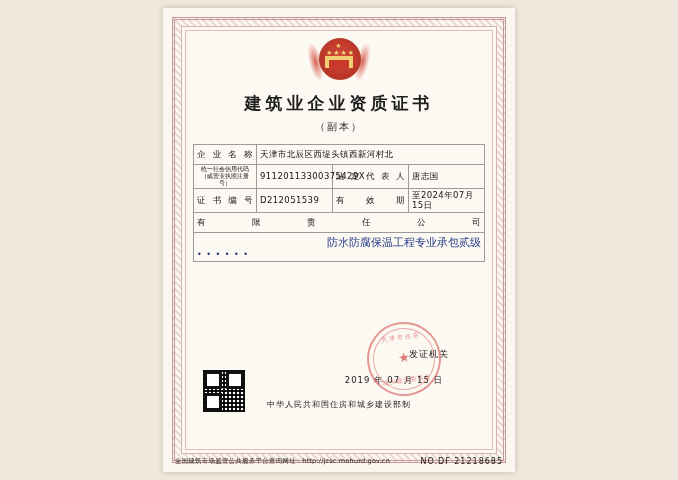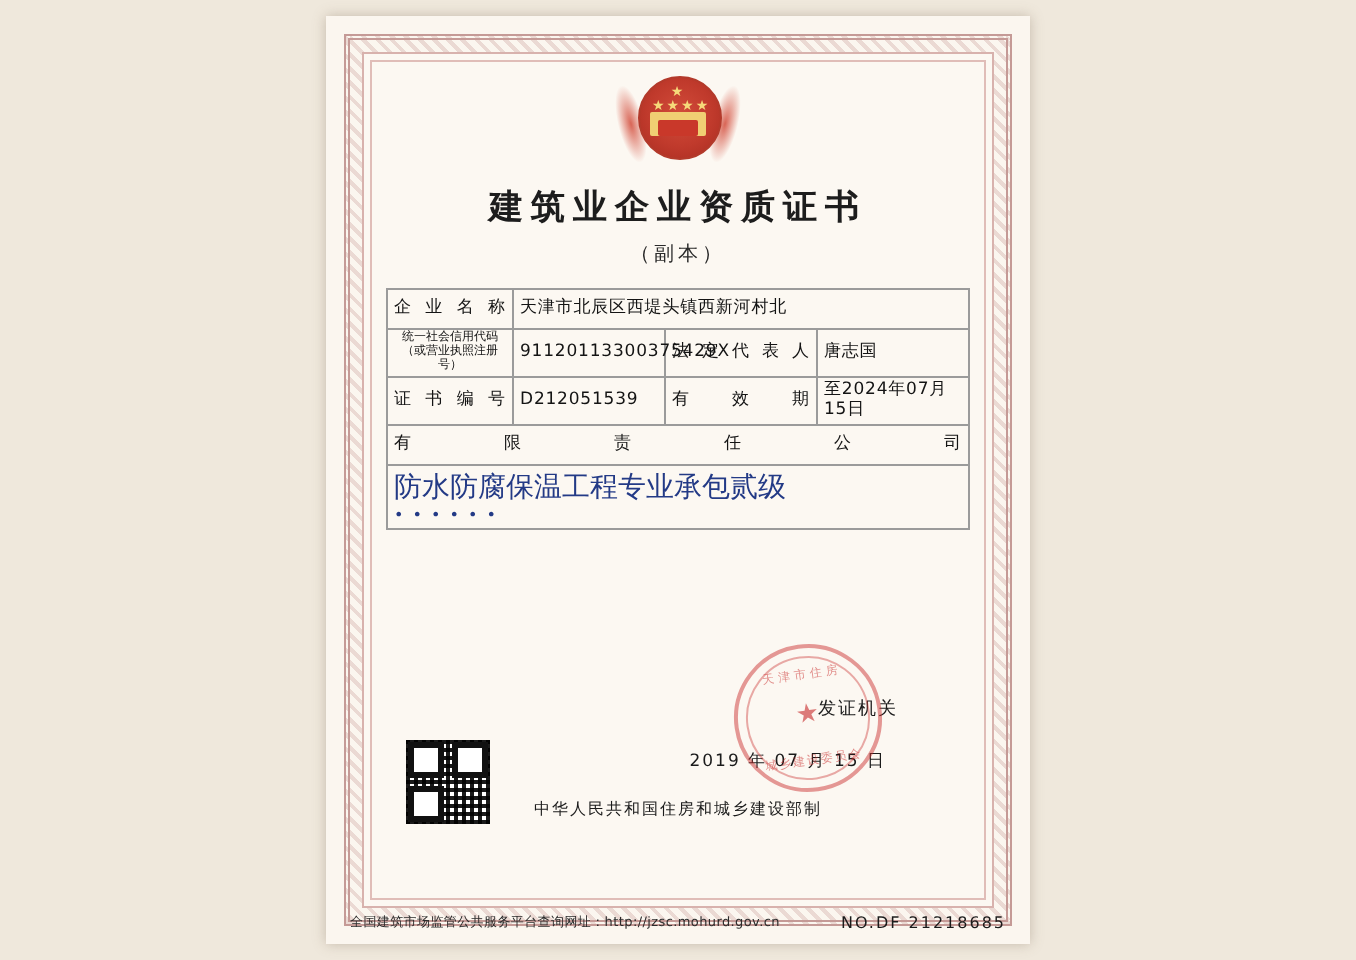--- a/index.html
+++ b/index.html
@@ -184,21 +184,22 @@
   .qual-head {
     height: 16px;
   }
   .qual-body {
     height: 36px;
     vertical-align: top !important;
     padding-top: 3px !important;
   }
   .qual-body .line1 {
     color: #233a86;
-    font-size: 14px;
+    font-size: 11px;
+    text-align: right;
   }
   .qual-body .dots {
     color: #233a86;
     font-size: 8px;
     letter-spacing: 1px;
   }
 
   
   .issue {
     position: absolute;

